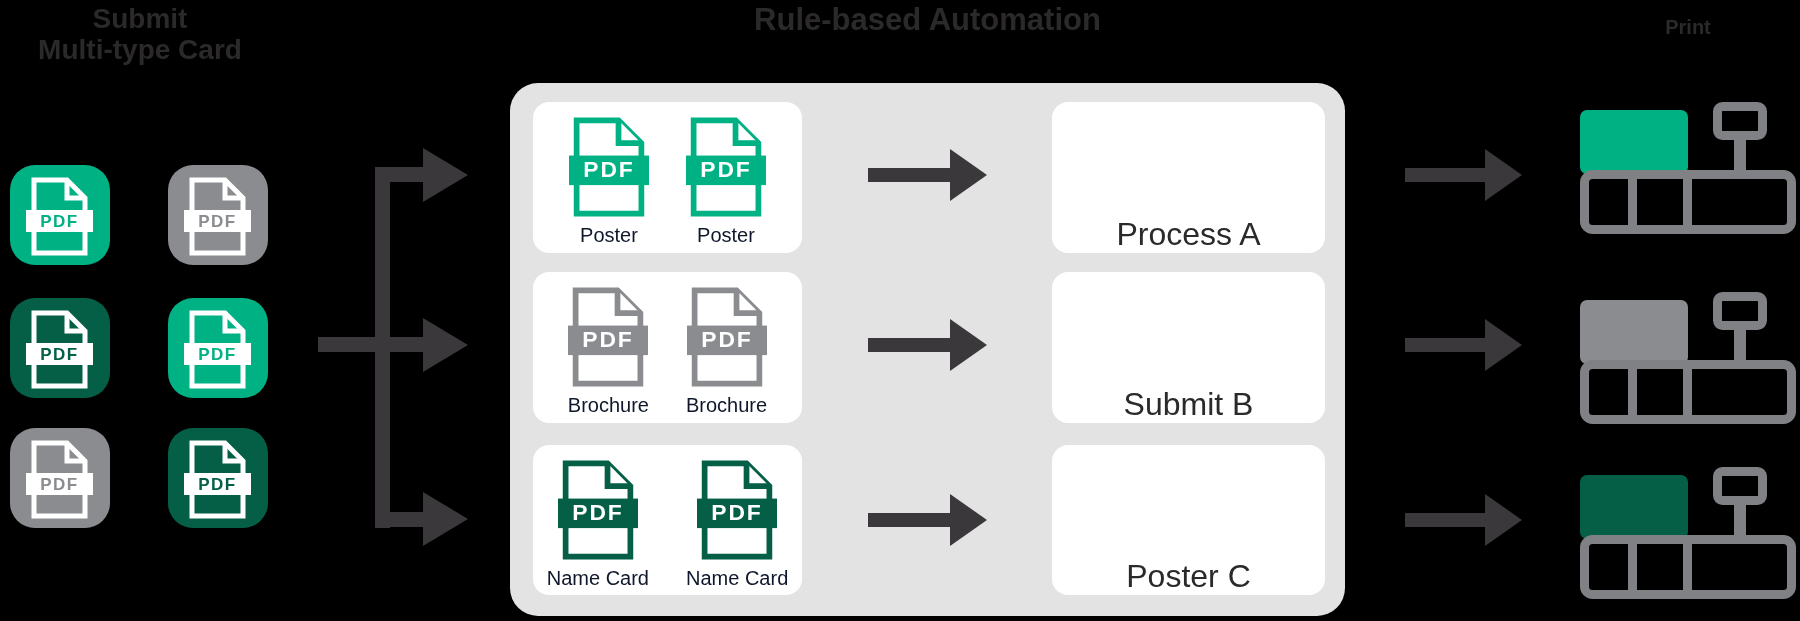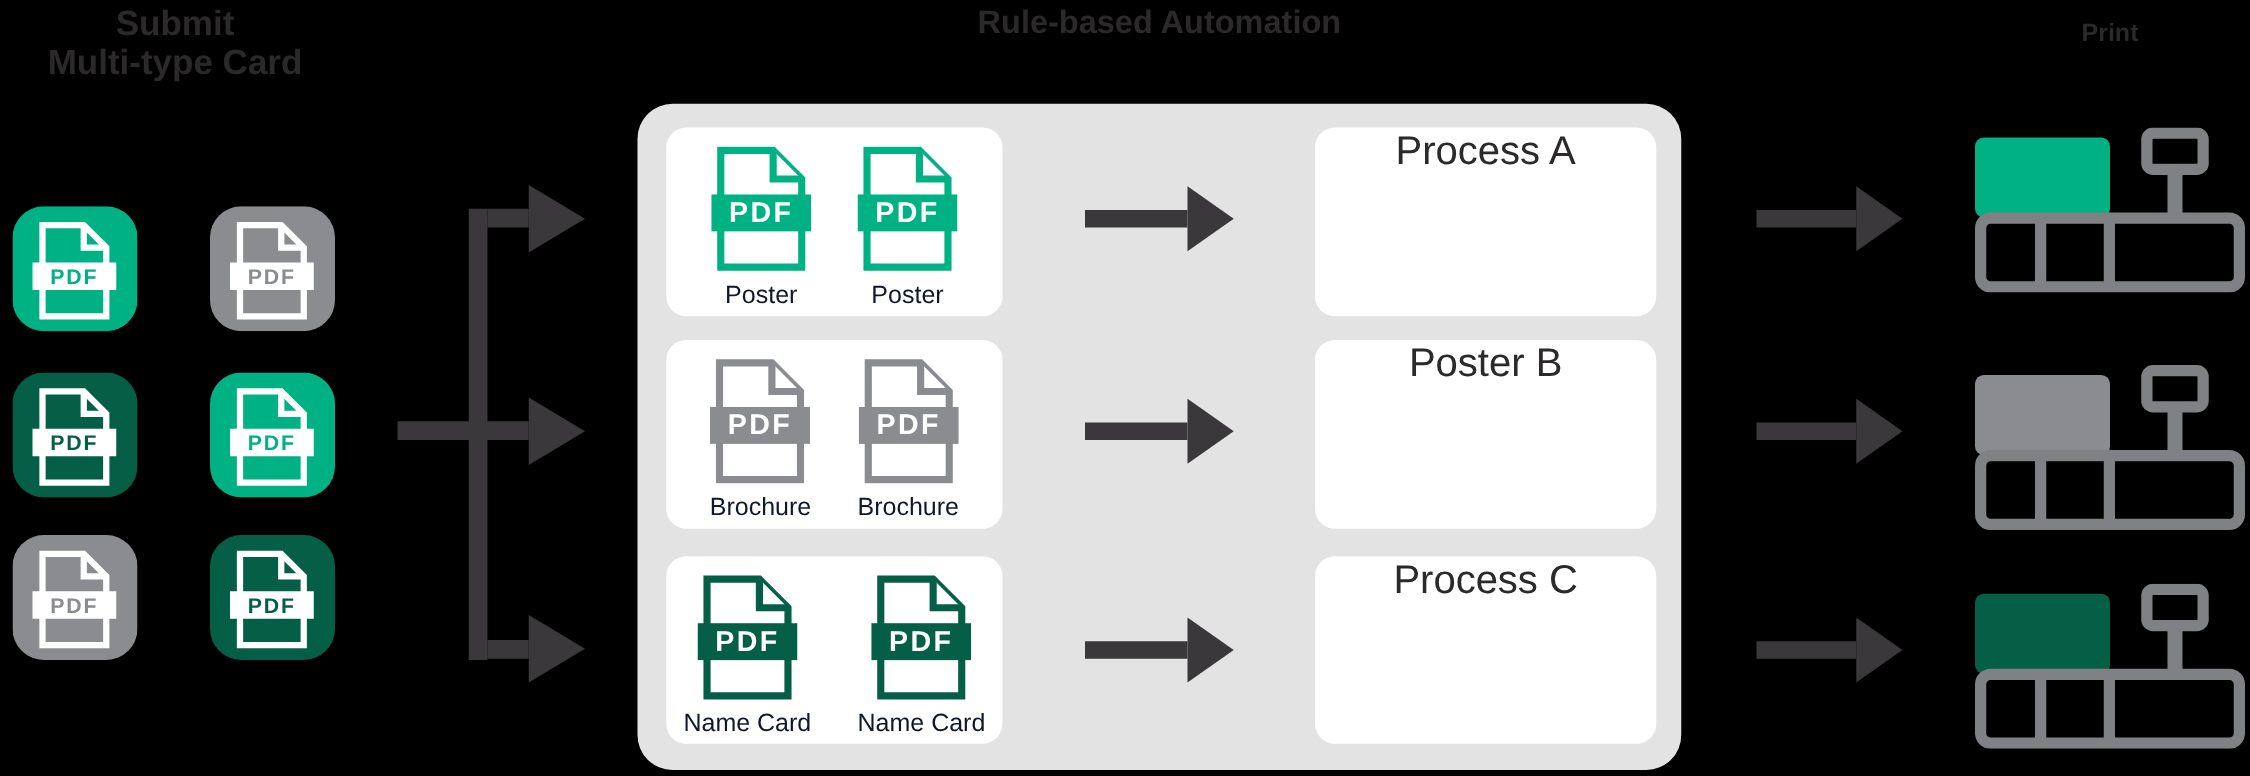--- a/index.html
+++ b/index.html
@@ -1,27 +1,27 @@
 <!DOCTYPE html>
 <html><head>
 <meta charset="utf-8">
 <style>
   html,body{margin:0;padding:0;background:#000;}
   body{width:1800px;height:621px;position:relative;overflow:hidden;
        font-family:"Liberation Sans",sans-serif;}
   .stage{position:absolute;left:0;top:0;width:1560px;height:621px;}
   .heading{position:absolute;font-weight:bold;color:#2B292A;text-align:center;}
   .heading-submit{left:8px;top:3px;width:264px;font-size:28px;line-height:31px;}
-  .heading-automation{left:510px;top:2px;width:835px;font-size:26px;}
+  .heading-automation{left:510px;top:2px;width:835px;font-size:31px;}
   .heading-print{left:1580px;top:16px;width:216px;font-size:20px;}
   .panel{position:absolute;left:510px;top:83px;width:835px;height:533px;
          background:#E3E3E3;border-radius:28px;}
   .card{position:absolute;background:#FFFFFF;border-radius:16px;}
   .doc-card{left:533px;width:269px;}
-  .proc-card{left:1052px;width:273px;display:flex;align-items:flex-start;justify-content:center;}
+  .proc-card{left:1052px;width:273px;display:flex;align-items:flex-end;justify-content:center;}
   .proc-label{font-size:32px;color:#2B292A;}
   .doc-pair{position:absolute;left:0;top:0;right:0;display:flex;justify-content:center;
             gap:37px;padding-top:15px;}
   .doc{display:flex;flex-direction:column;align-items:center;}
   .doc-label{margin-top:3px;font-size:20px;color:#0f172a;white-space:nowrap;}
   .tile{position:absolute;width:100px;height:100px;}
   .abs{position:absolute;}
 </style>
 </head>
 <body>
@@ -150,21 +150,21 @@
   </svg></div>
             <div class="doc-label">Brochure</div>
           </div>
         </div>
       </div>
       <div class="abs" style="left: 868px; top: 318px;"><svg width="120" height="54" viewBox="0 0 120 54">
     <rect x="0" y="20" width="82" height="14" fill="#3A383A"></rect>
     <polygon points="82,1 82,53 119,27" fill="#3A383A"></polygon>
   </svg></div>
       <div class="card proc-card" style="top: 272px; height: 151px;">
-        <div class="proc-label">Poster B</div>
+        <div class="proc-label">Submit B</div>
       </div>
       <div class="abs" style="left: 1405px; top: 318px;"><svg width="118" height="54" viewBox="0 0 118 54">
     <rect x="0" y="20" width="80" height="14" fill="#3A383A"></rect>
     <polygon points="80,1 80,53 117,27" fill="#3A383A"></polygon>
   </svg></div>
       <div class="card doc-card" style="top: 445px; height: 150px;">
         <div class="doc-pair">
           <div class="doc">
             <div><svg width="80" height="100" viewBox="0 0 84 104">
     <path d="M8 3 H52 L76 27 V101 H8 Z" fill="#fff" stroke="#055F46" stroke-width="6" stroke-linejoin="miter"></path>
@@ -183,21 +183,21 @@
   </svg></div>
             <div class="doc-label">Name Card</div>
           </div>
         </div>
       </div>
       <div class="abs" style="left: 868px; top: 493px;"><svg width="120" height="54" viewBox="0 0 120 54">
     <rect x="0" y="20" width="82" height="14" fill="#3A383A"></rect>
     <polygon points="82,1 82,53 119,27" fill="#3A383A"></polygon>
   </svg></div>
       <div class="card proc-card" style="top: 445px; height: 150px;">
-        <div class="proc-label">Process C</div>
+        <div class="proc-label">Poster C</div>
       </div>
       <div class="abs" style="left: 1405px; top: 493px;"><svg width="118" height="54" viewBox="0 0 118 54">
     <rect x="0" y="20" width="80" height="14" fill="#3A383A"></rect>
     <polygon points="80,1 80,53 117,27" fill="#3A383A"></polygon>
   </svg></div>
     </div>
 
   <div id="printers">
       <div class="abs" style="left: 1580px; top: 102px;"><svg width="216" height="132" viewBox="0 0 216 132">
     <rect x="137.5" y="4.5" width="45" height="29" rx="5" fill="none" stroke="#7F8184" stroke-width="9"></rect>

